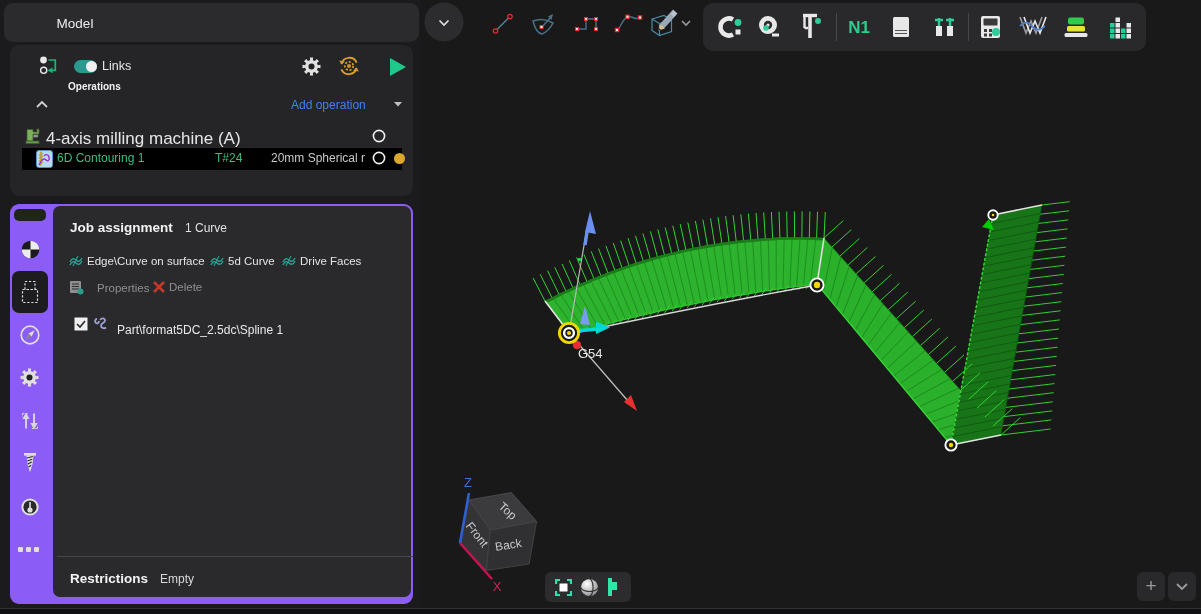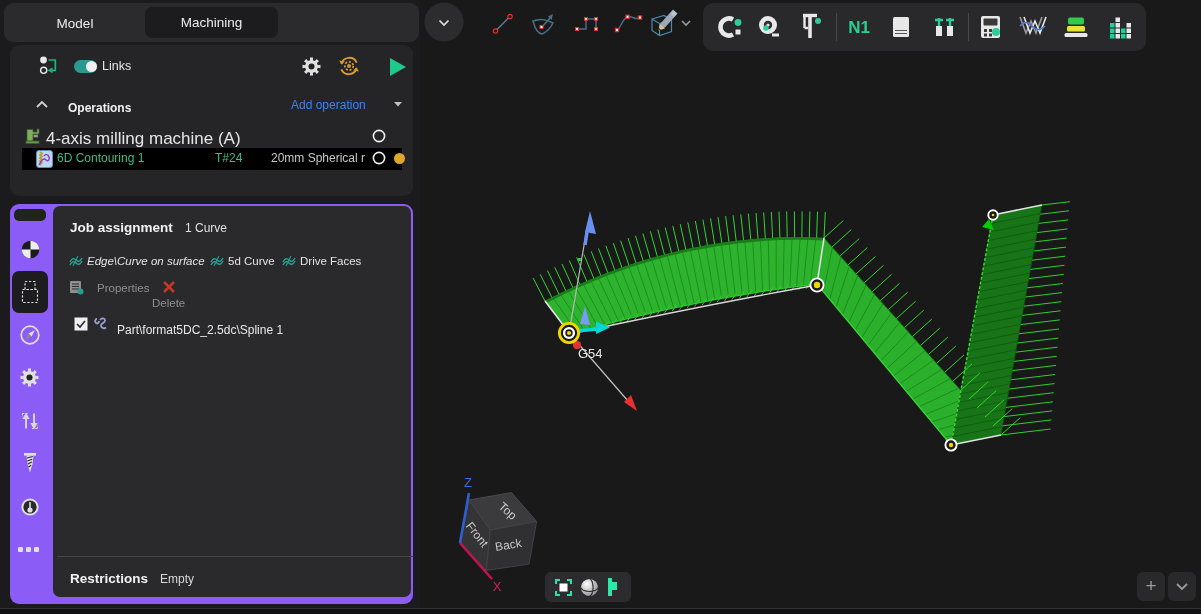--- a/index.html
+++ b/index.html
@@ -146,21 +146,20 @@
     <rect x="1126.5" y="28.5" width="4.5" height="4.5" fill="#e8e8e8"></rect>
     <rect x="1110" y="34" width="4.5" height="4.5" fill="#1fcf9a"></rect>
     <rect x="1115.5" y="34" width="4.5" height="4.5" fill="#e8e8e8"></rect>
     <rect x="1121" y="34" width="4.5" height="4.5" fill="#1fcf9a"></rect>
     <rect x="1126.5" y="34" width="4.5" height="4.5" fill="#e8e8e8"></rect>
     <path d="M836.5,13 L836.5,41 M968.5,13 L968.5,41" stroke="#47474b" stroke-width="1"></path>
   </svg>
 
 <div class="tabbar">
   <div class="tab" style="left:6px;width:130px;">Model</div>
-  <div class="tab active" style="left:141px;width:133px;">Machining</div>
 </div>
 
 <div class="panel-top">
   <div class="row" style="left:29px;top:10px;height:22px;">
       <svg width="22" height="22" viewBox="0 0 22 22">
         <circle cx="4.5" cy="5" r="3.4" fill="#e8e8e8"></circle>
         <circle cx="4.7" cy="15.3" r="3.1" fill="none" stroke="#e8e8e8" stroke-width="1.4"></circle>
         <path d="M9.5,5 L16.3,5 L16.3,15.3 L12,15.3" stroke="#17b877" stroke-width="1.7" fill="none"></path>
         <path d="M8.5,15.3 L13.5,12.4 L13.5,18.2 Z" fill="#17b877"></path>
       </svg>
@@ -186,21 +185,21 @@
     </div>
   <div class="row" style="left:379px;top:12px;">
       <svg width="18" height="20" viewBox="0 0 18 20">
         <path d="M1,1 L17,10 L1,19 Z" fill="#1fc98c"></path>
       </svg>
     </div>
 
   <svg class="abs" style="left:24px;top:51px;" width="16" height="16" viewBox="0 0 16 16">
       <path d="M3,11 L8,6 L13,11" stroke="#d0d0d0" stroke-width="1.8" fill="none"></path>
     </svg>
-  <div class="abs" style="left:58px;top:56px;color:#f0f0f0;font-size:12px;font-weight:bold;">Operations</div>
+  <div class="abs" style="left:58px;top:36px;color:#f0f0f0;font-size:10px;font-weight:bold;">Operations</div>
   <div class="abs" style="left:281px;top:53px;color:#3b82f6;font-size:12px;">Add operation</div>
   <svg class="abs" style="left:381px;top:54px;" width="14" height="10" viewBox="0 0 14 10">
       <path d="M3,3 L7,7.5 L11,3" fill="#c0c0c0" stroke="none"></path>
     </svg>
 
   <div class="row" style="left:15px;top:83px;">
       <svg width="17" height="17" viewBox="0 0 17 17">
         <path d="M2,1.5 L8,1.5 L8,4 L12,4 L12,1 L14,1 L14,6 L8,6 L8,13 L2,13 Z" fill="#7daf5c" stroke="#3c5c2c" stroke-width="0.8"></path>
         <rect x="8.5" y="6.8" width="4.5" height="2.4" fill="#9a9a9a" stroke="#555" stroke-width="0.5"></rect>
         <rect x="1" y="13" width="13" height="2.6" fill="#6a9a4c" stroke="#3c5c2c" stroke-width="0.8"></rect>
@@ -284,21 +283,21 @@
       </svg>
     </div>
   <div class="abs" style="left:8px;top:343px;width:5px;height:5px;background:#e0e0e0;border-radius:1px;"></div>
   <div class="abs" style="left:16px;top:343px;width:5px;height:5px;background:#e0e0e0;border-radius:1px;"></div>
   <div class="abs" style="left:24px;top:343px;width:5px;height:5px;background:#e0e0e0;border-radius:1px;"></div>
 
   <div class="content">
     <div class="abs" style="left:17px;top:14px;color:#f2f2f2;font-size:13.5px;font-weight:bold;">Job assignment</div>
     <div class="abs" style="left:132px;top:15px;color:#e0e0e0;font-size:12px;">1 Curve</div>
 
-    <div class="row" style="left:16px;top:48px;gap:4px;font-style:italic;">
+    <div class="row" style="left:16px;top:48px;gap:4px;">
         <svg width="14" height="13" viewBox="0 0 14 13">
           <path d="M1,8 C3,4 5,4 7,6 C9,8 11,8 13,4" stroke="#2a9d8f" stroke-width="1.5" fill="none"></path>
           <path d="M1,11 C3,7 5,7 7,9 C9,11 11,11 13,7" stroke="#2a9d8f" stroke-width="1.5" fill="none"></path>
           <path d="M9,2 L4,12" stroke="#2a9d8f" stroke-width="1.1"></path>
         </svg>
         <span style="color:#e4e4e4;font-size:11.5px;">Edge\Curve on surface</span>
       </div>
     <div class="row" style="left:157px;top:48px;gap:4px;">
         <svg width="14" height="13" viewBox="0 0 14 13">
           <path d="M1,8 C3,4 5,4 7,6 C9,8 11,8 13,4" stroke="#2a9d8f" stroke-width="1.5" fill="none"></path>
@@ -317,21 +316,21 @@
       </div>
 
     <div class="row" style="left:16px;top:74px;gap:13px;text-align:center;">
         <svg width="15" height="15" viewBox="0 0 15 15">
           <rect x="1" y="1" width="11" height="12" rx="1" fill="#8f8f8f"></rect>
           <path d="M3,4 L10,4 M3,6.5 L10,6.5 M3,9 L10,9" stroke="#2e2e2e" stroke-width="1.1"></path>
           <circle cx="11.5" cy="11.5" r="3" fill="#2a9d8f"></circle>
         </svg>
         <span style="color:#8f8f8f;font-size:11.5px;">Properties</span>
       </div>
-    <div class="row" style="left:99px;top:74px;gap:3px;flex-direction:column;">
+    <div class="row" style="left:99px;top:74px;gap:3px;">
         <svg width="14" height="14" viewBox="0 0 14 14">
           <path d="M2,2 L12,12 M12,2 L2,12" stroke="#c0392b" stroke-width="2.6"></path>
         </svg>
         <span style="color:#8f8f8f;font-size:11.5px;">Delete</span>
       </div>
 
     <div class="row" style="left:21px;top:105px;gap:6px;">
         <svg width="14" height="14" viewBox="0 0 14 14">
           <rect x="0.5" y="0.5" width="13" height="13" fill="#f0f0f0"></rect>
           <path d="M3,7 L6,10 L11,4" stroke="#2a2a2a" stroke-width="1.6" fill="none"></path>

